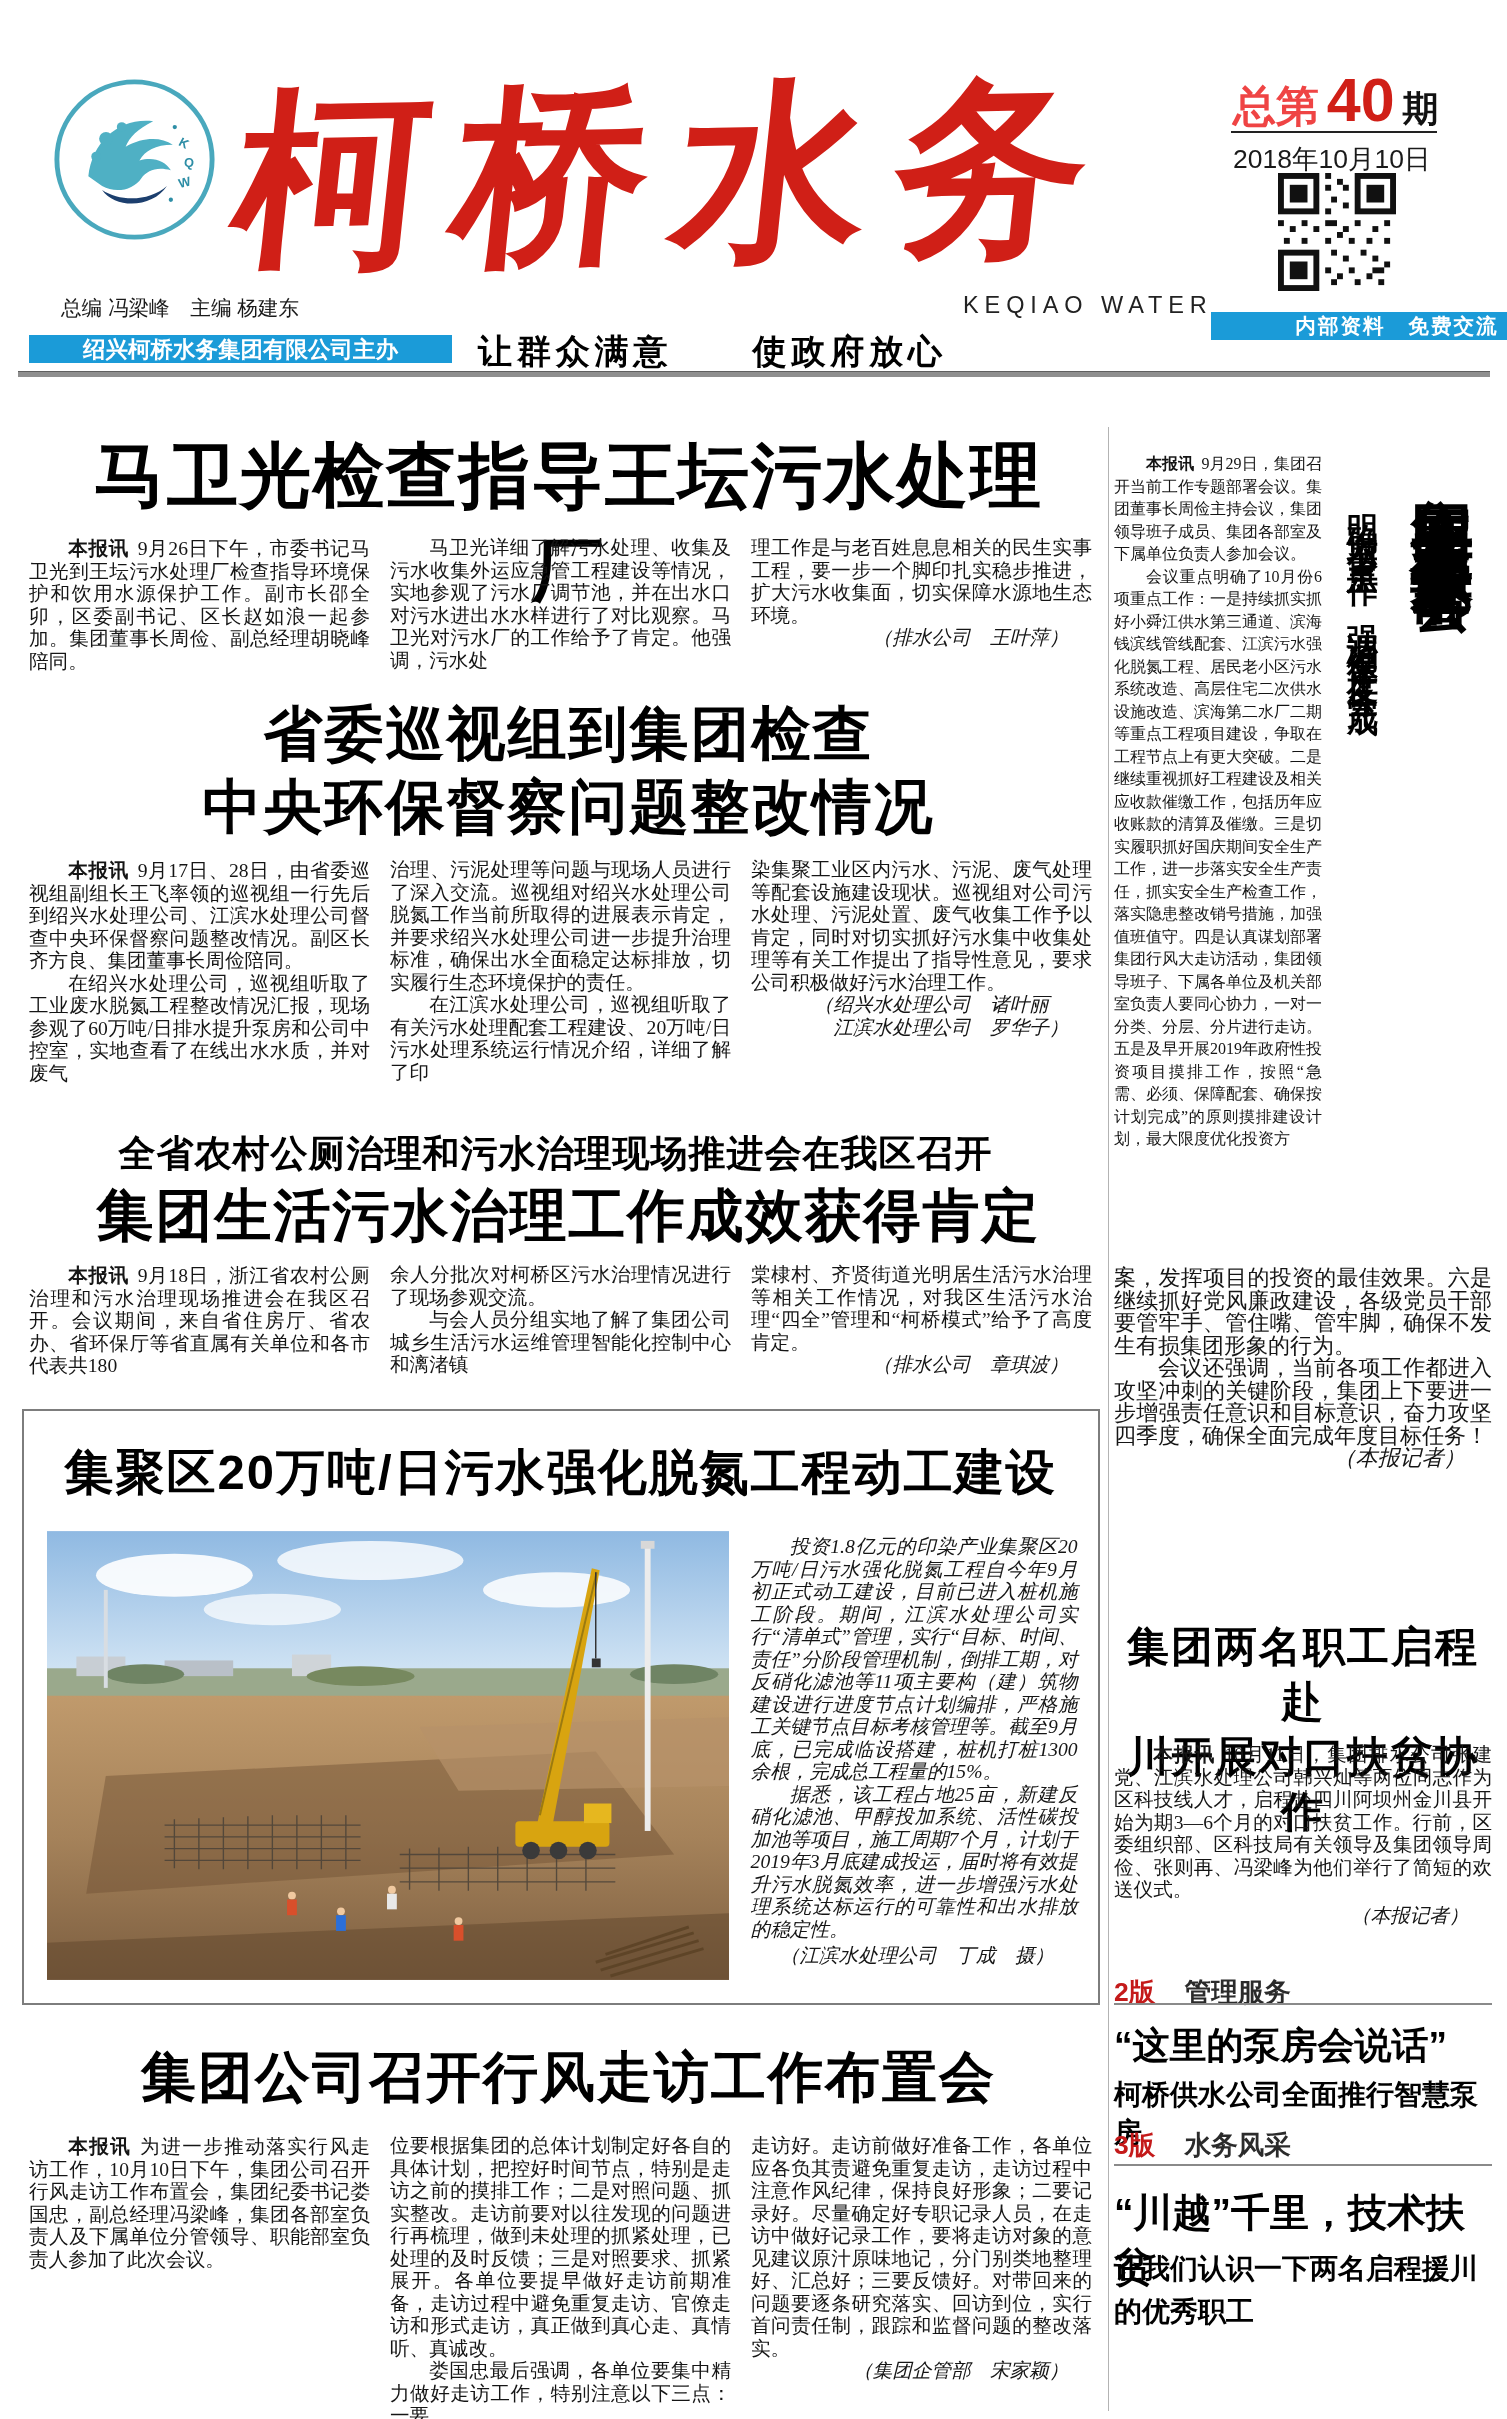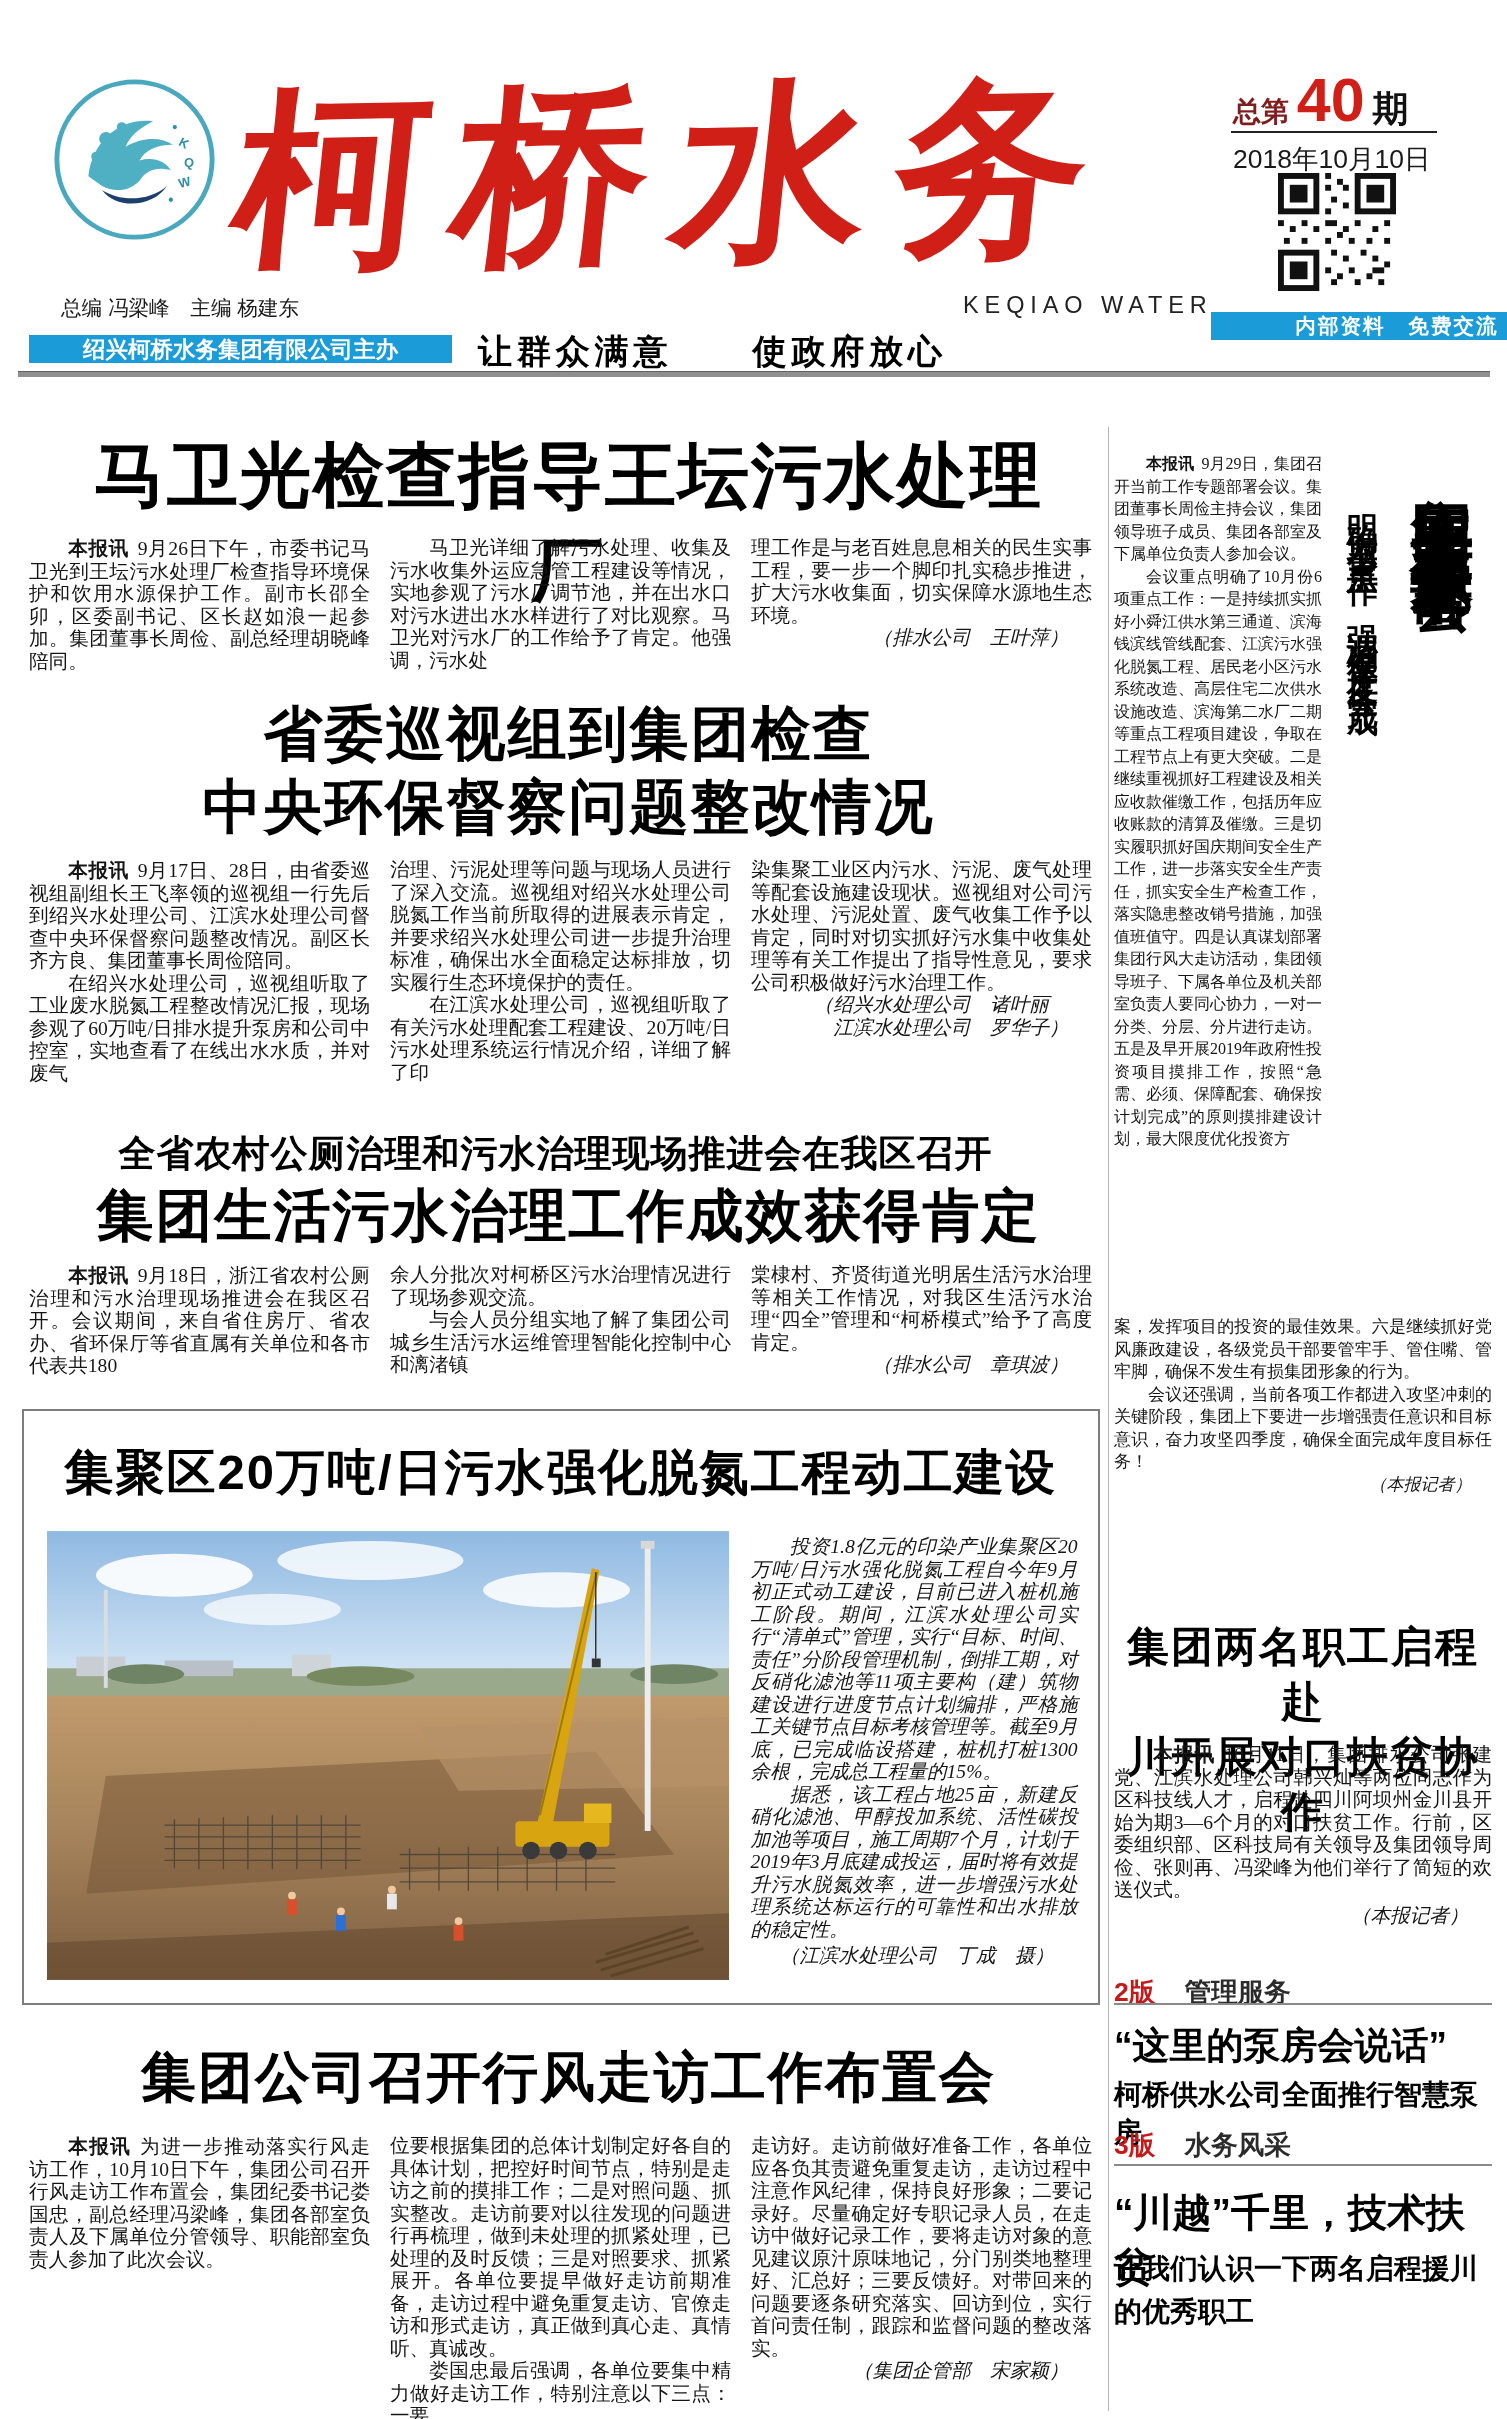--- a/index.html
+++ b/index.html
@@ -48,21 +48,21 @@
     </svg>
   </div>
 
   <div class="abs" id="masthead-title" style="left:237px;top:47px;">柯桥水务</div>
 
   <div class="abs" style="left:61px;top:294px;font-family:'Liberation Sans',sans-serif;font-size:20.6px;color:#1a1a1a;">总编 冯梁峰　主编 杨建东</div>
 
   <div class="abs" style="left:963px;top:292px;font-family:'Liberation Sans',sans-serif;font-size:23.5px;letter-spacing:5.9px;color:#222;">KEQIAO WATER</div>
 
   <div class="abs" style="left:1233px;top:65px;display:flex;align-items:baseline;gap:7.8px;">
-    <span style="font-family:'Liberation Sans',sans-serif;font-weight:bold;font-size:28px;color:#7f1d1d;">总第</span>
+    <span style="font-family:'Liberation Sans',sans-serif;font-weight:bold;font-size:43px;color:#ef4444;">总第</span>
     <span style="font-family:'Liberation Sans',sans-serif;font-weight:bold;font-size:61px;color:#d01f17;">40</span>
     <span style="font-family:'Liberation Sans',sans-serif;font-weight:bold;font-size:36px;color:#111;">期</span>
   </div>
   <div class="abs" style="left:1231px;top:131px;width:206px;height:2px;background:#222;"></div>
   <div class="abs" style="left:1233px;top:141px;font-family:'Liberation Sans',sans-serif;font-size:26.5px;color:#1a1a1a;">2018年10月10日</div>
 
   <div class="abs" style="left:1278px;top:173px;width:118px;height:118px;">
     <svg width="118" height="118" viewBox="0 0 120 120">
       <rect width="120" height="120" fill="#fff"></rect>
       <g fill="#111">
@@ -277,21 +277,21 @@
 
   <div class="abs vtext hl" style="left:1400px;top:449px;height:863px;font-size:63px;letter-spacing:5.9px;text-align:left;">集团召开当前工作专题部署会</div>
 
   <div class="abs vtext" style="left:1341px;top:490px;height:794px;font-family:'Liberation Sans',sans-serif;font-weight:bold;font-size:31px;letter-spacing:8.8px;color:#000;">明确六项重点工作　强调确保年度任务完成</div>
 
   <div class="abs bcol" style="left:1114px;top:453px;width:208px;font-size:16px;line-height:22.5px;">
     <p><b class="lead">本报讯</b><span>9月29日，集团召开当前工作专题部署会议。集团董事长周俭主持会议，集团领导班子成员、集团各部室及下属单位负责人参加会议。</span></p>
     <p>会议重点明确了10月份6项重点工作：一是持续抓实抓好小舜江供水第三通道、滨海钱滨线管线配套、江滨污水强化脱氮工程、居民老小区污水系统改造、高层住宅二次供水设施改造、滨海第二水厂二期等重点工程项目建设，争取在工程节点上有更大突破。二是继续重视抓好工程建设及相关应收款催缴工作，包括历年应收账款的清算及催缴。三是切实履职抓好国庆期间安全生产工作，进一步落实安全生产责任，抓实安全生产检查工作，落实隐患整改销号措施，加强值班值守。四是认真谋划部署集团行风大走访活动，集团领导班子、下属各单位及机关部室负责人要同心协力，一对一分类、分层、分片进行走访。五是及早开展2019年政府性投资项目摸排工作，按照“急需、必须、保障配套、确保按计划完成”的原则摸排建设计划，最大限度优化投资方</p>
   </div>
 
-  <div class="abs bcol" style="left:1114px;top:1317px;width:378px;font-size:17px;line-height:22.5px;font-family:Liberation Mono, monospace;">
+  <div class="abs bcol" style="left:1114px;top:1267px;width:378px;font-size:22px;line-height:22.5px;">
     <p class="cont">案，发挥项目的投资的最佳效果。六是继续抓好党风廉政建设，各级党员干部要管牢手、管住嘴、管牢脚，确保不发生有损集团形象的行为。</p>
     <p>会议还强调，当前各项工作都进入攻坚冲刺的关键阶段，集团上下要进一步增强责任意识和目标意识，奋力攻坚四季度，确保全面完成年度目标任务！</p>
     <div class="byline">（本报记者）</div>
   </div>
 
   <div class="abs hl" style="left:1114px;top:1619px;width:378px;font-size:42px;line-height:55px;">
     <div>集团两名职工启程赴</div>
     <div>川开展对口扶贫协作</div>
   </div>
   <div class="abs bcol" style="left:1114px;top:1743px;width:378px;font-size:19.6px;line-height:22.5px;">

